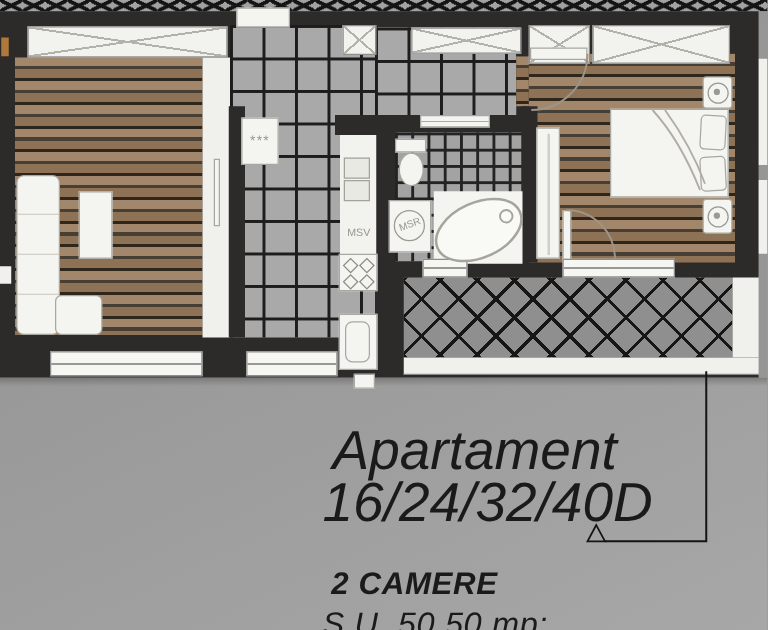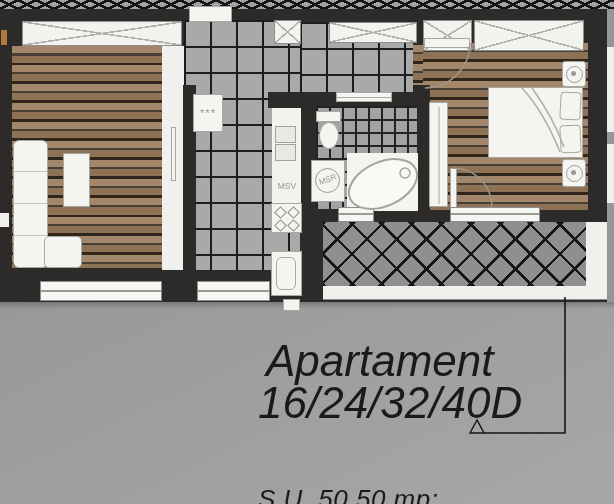--- a/index.html
+++ b/index.html
@@ -154,15 +154,16 @@
     <path d="M 522 88 Q 544 112 560 152" fill="none" stroke="#b2ada4" stroke-width="1.5"></path>
     <path d="M 532 88 Q 553 117 564 147" fill="none" stroke="#b2ada4" stroke-width="1.5"></path>
     <ellipse cx="383" cy="184" rx="36" ry="22" transform="rotate(-24 383 184)" fill="#f9f9f5" stroke="#a5a59d" stroke-width="2"></ellipse>
     <circle cx="405" cy="173" r="5" fill="none" stroke="#a5a59d" stroke-width="1.5"></circle>
     <polyline points="565,297 565,433 484,433" fill="none" stroke="#141414" stroke-width="1.6"></polyline>
     <polygon points="477,420 470,433 484,433" fill="none" stroke="#141414" stroke-width="1.4"></polygon>
   </svg>
 
   <div class="cap cap-big" style="left:266px;top:336px;">Apartament</div>
   <div class="cap cap-big" style="left:258px;top:378px;font-style:italic;">16/24/32/40D</div>
+  <div class="cap cap-bold" style="left:265px;top:453px;">2 CAMERE</div>
   <div class="cap cap-area" style="left:258px;top:484px;">S.U. 50,50 mp:</div>
 
 </div>
 
 </body></html>

